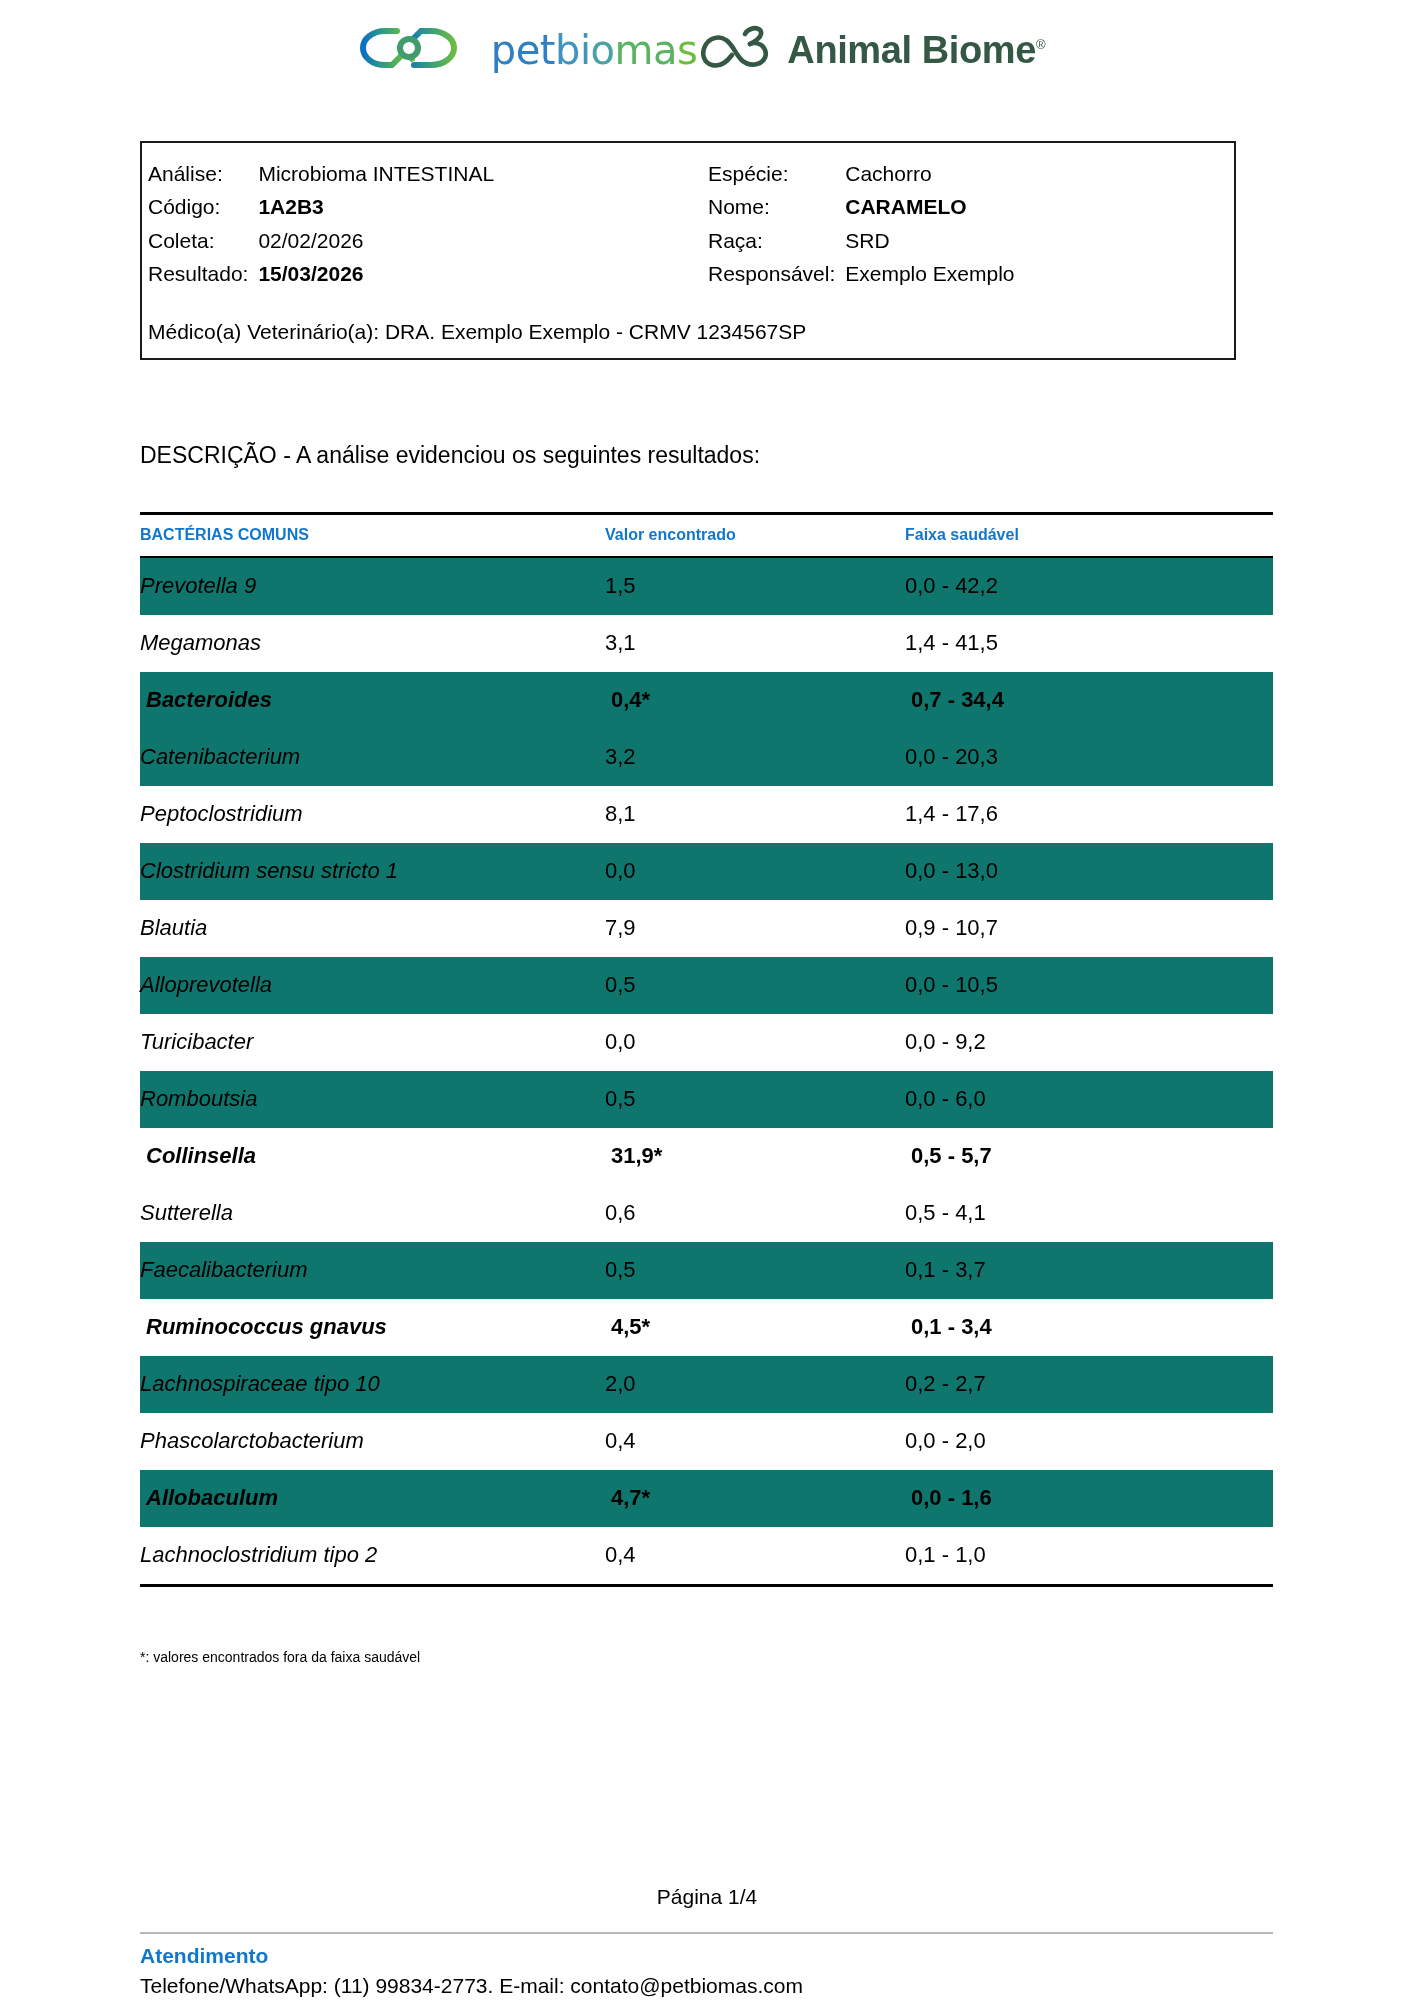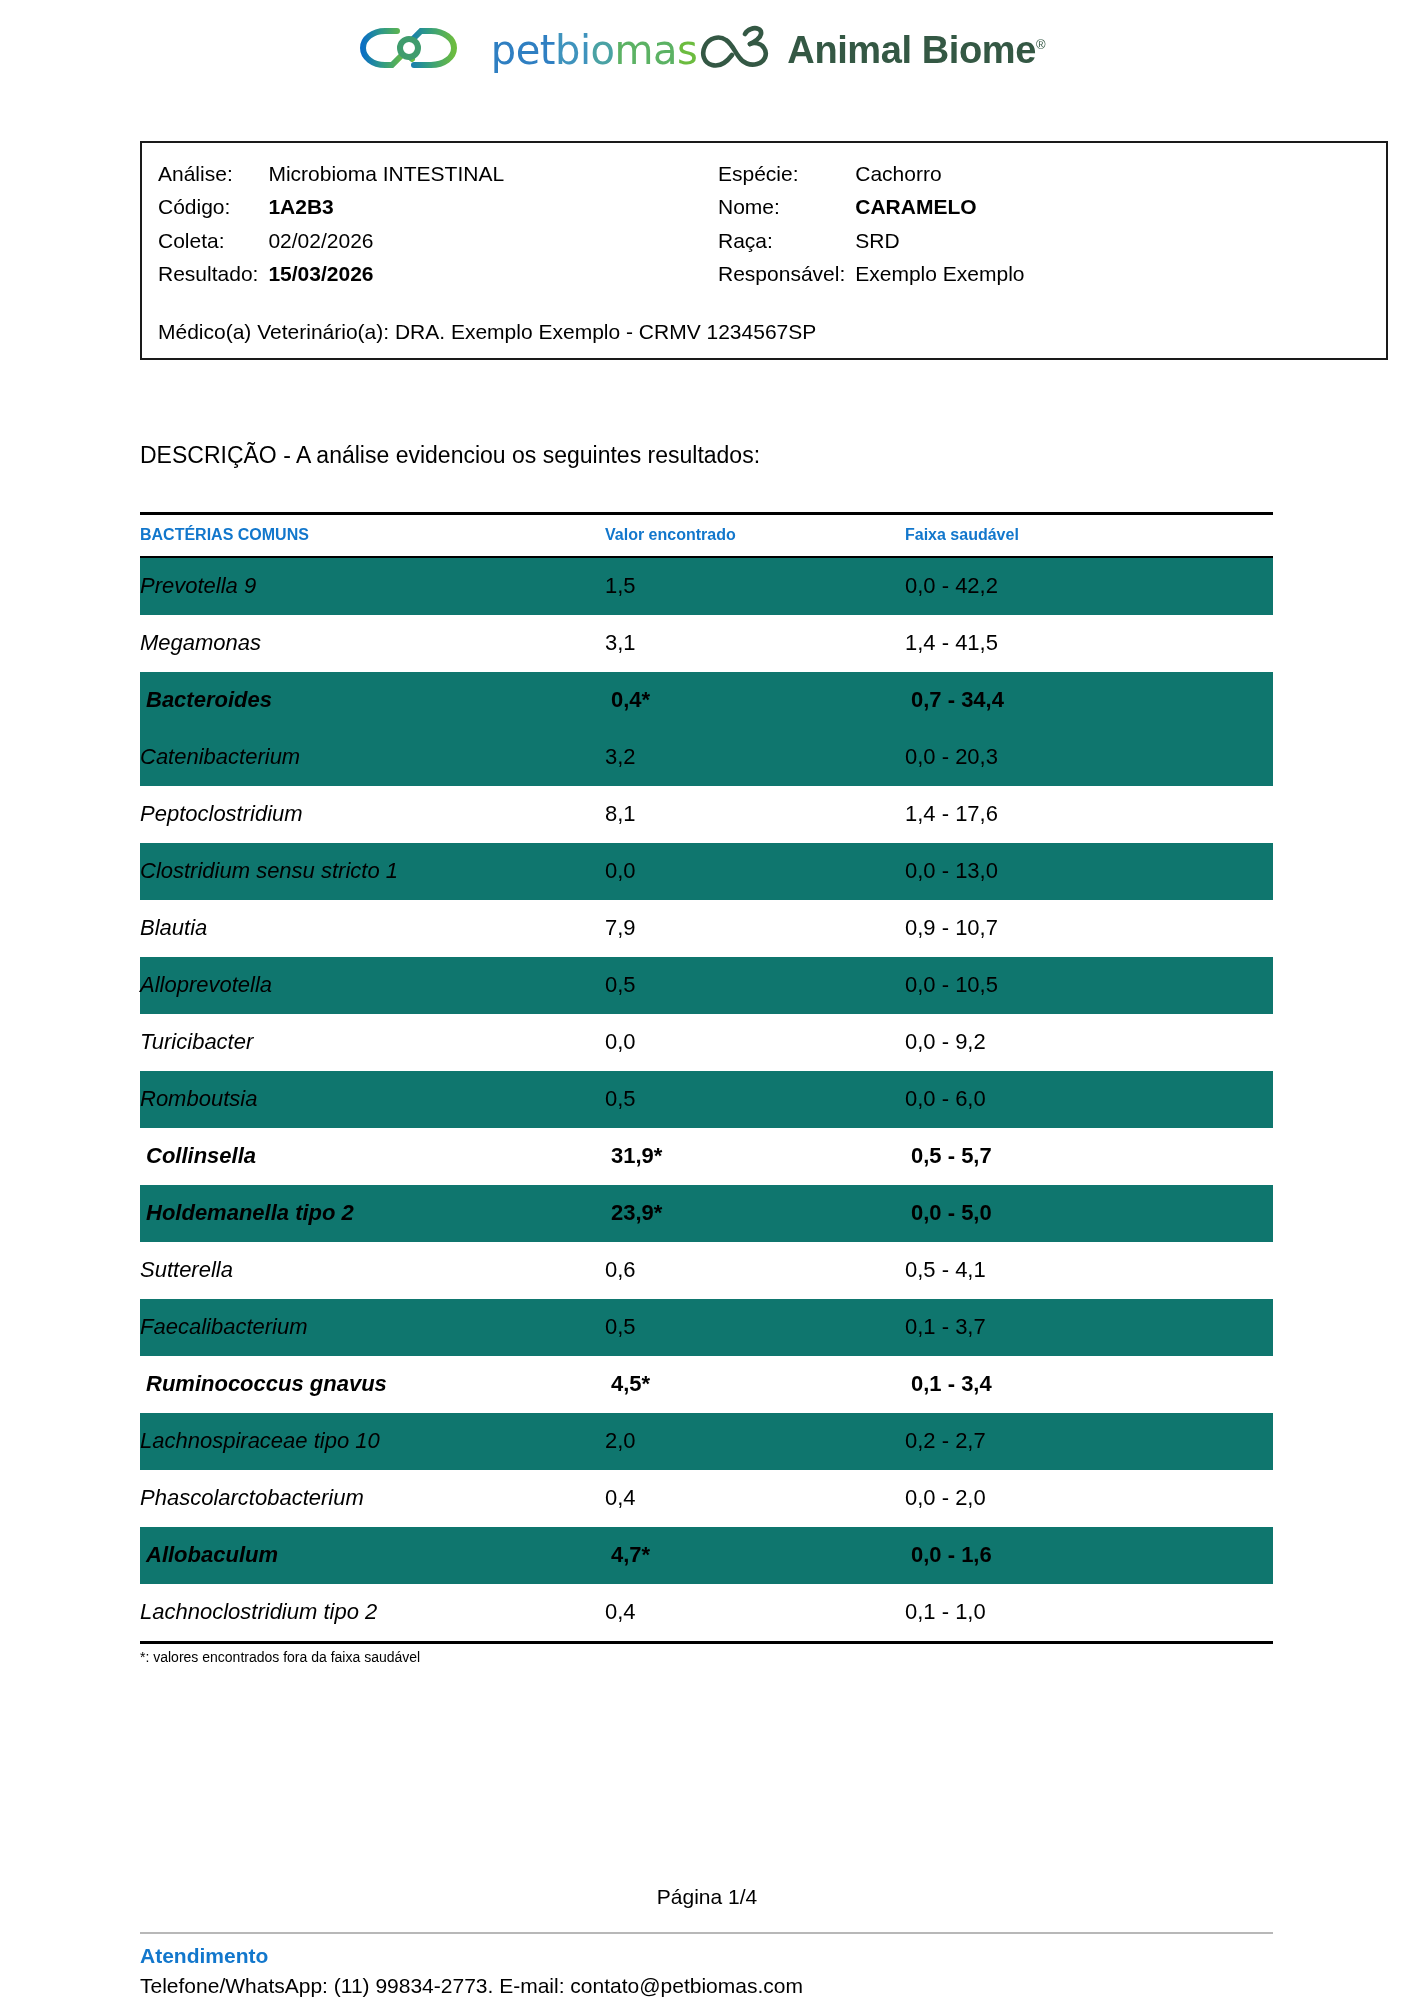--- a/index.html
+++ b/index.html
@@ -72,24 +72,24 @@
     font-size: 13px;
     vertical-align: super;
     font-weight: 400;
   }
 
   
   .info-box {
     position: absolute;
     left: 140px;
     top: 141px;
-    width: 1248px;
+    width: 1096px;
     box-sizing: border-box;
     border: 2px solid #1a1a1a;
-    padding: 16px 22px 14px 16px;
+    padding: 16px 22px 14px 6px;
   }
   .info-grid {
     display: flex;
   }
   .info-col {
     display: grid;
     grid-template-columns: max-content auto;
     row-gap: 3px;
     column-gap: 10px;
     font-size: 21px;
@@ -319,25 +319,20 @@
         <tr class="shaded">
           <td class="cell-name">Romboutsia</td>
           <td>0,5</td>
           <td>0,0 - 6,0</td>
         </tr>
         <tr class="flag">
           <td class="cell-name">Collinsella</td>
           <td>31,9*</td>
           <td>0,5 - 5,7</td>
         </tr>
-        <tr class="shaded flag">
-          <td class="cell-name">Holdemanella tipo 2</td>
-          <td>23,9*</td>
-          <td>0,0 - 5,0</td>
-        </tr>
         <tr>
           <td class="cell-name">Sutterella</td>
           <td>0,6</td>
           <td>0,5 - 4,1</td>
         </tr>
         <tr class="shaded">
           <td class="cell-name">Faecalibacterium</td>
           <td>0,5</td>
           <td>0,1 - 3,7</td>
         </tr>

